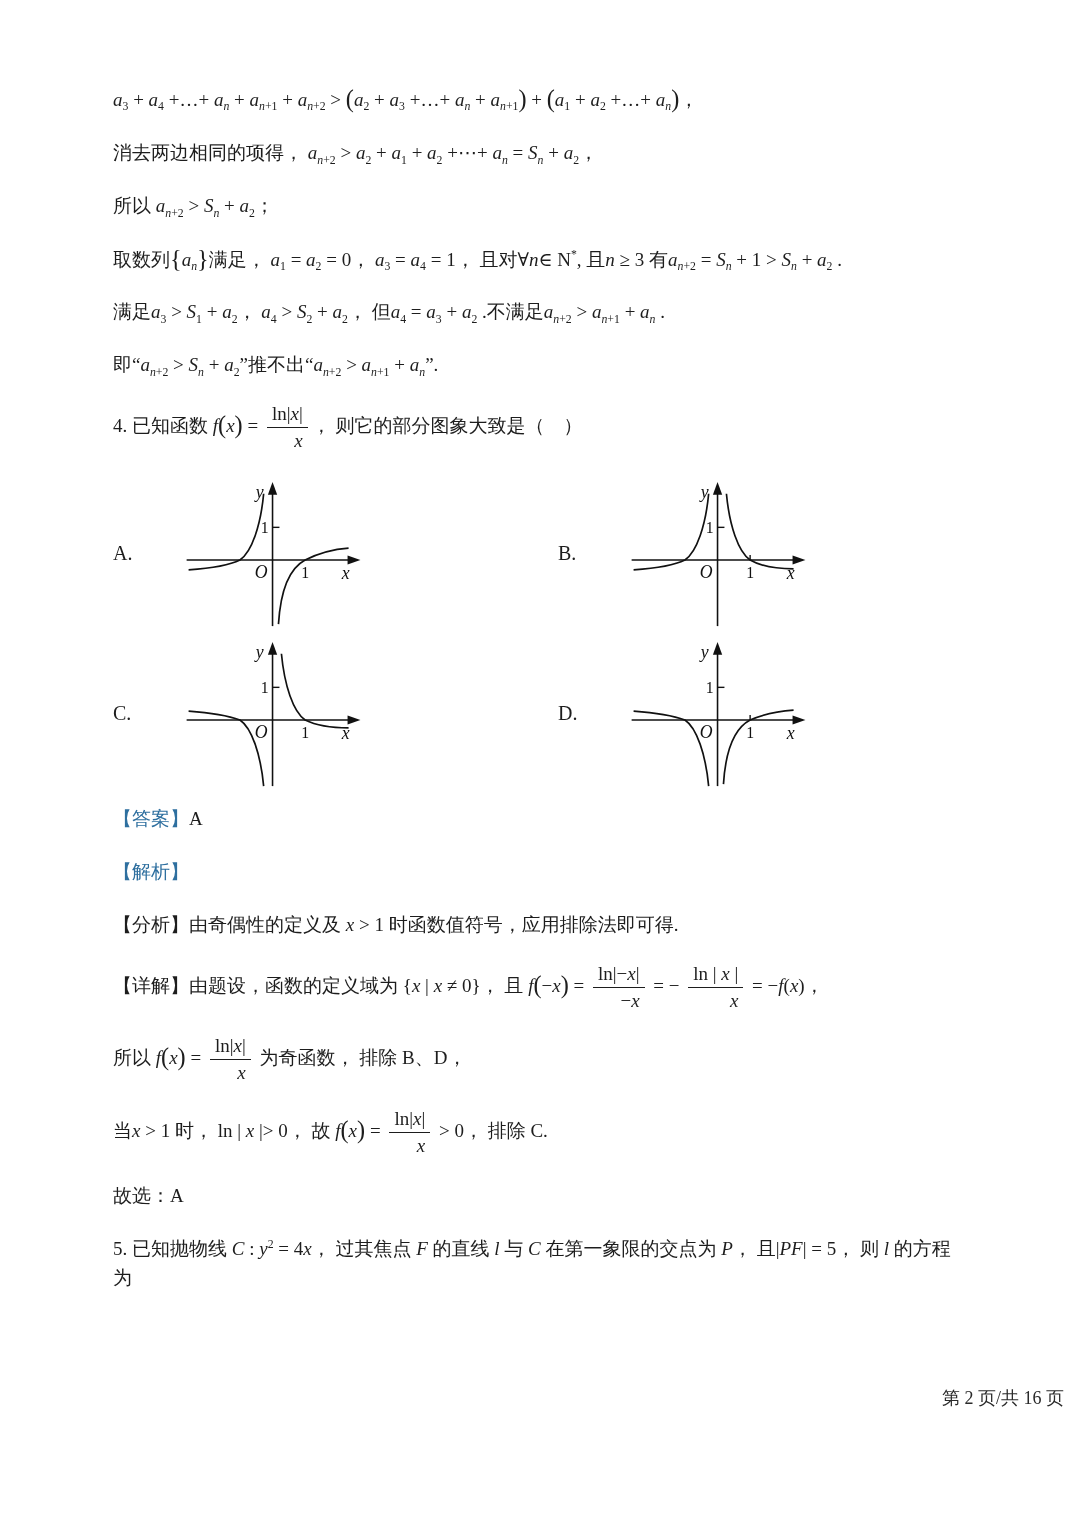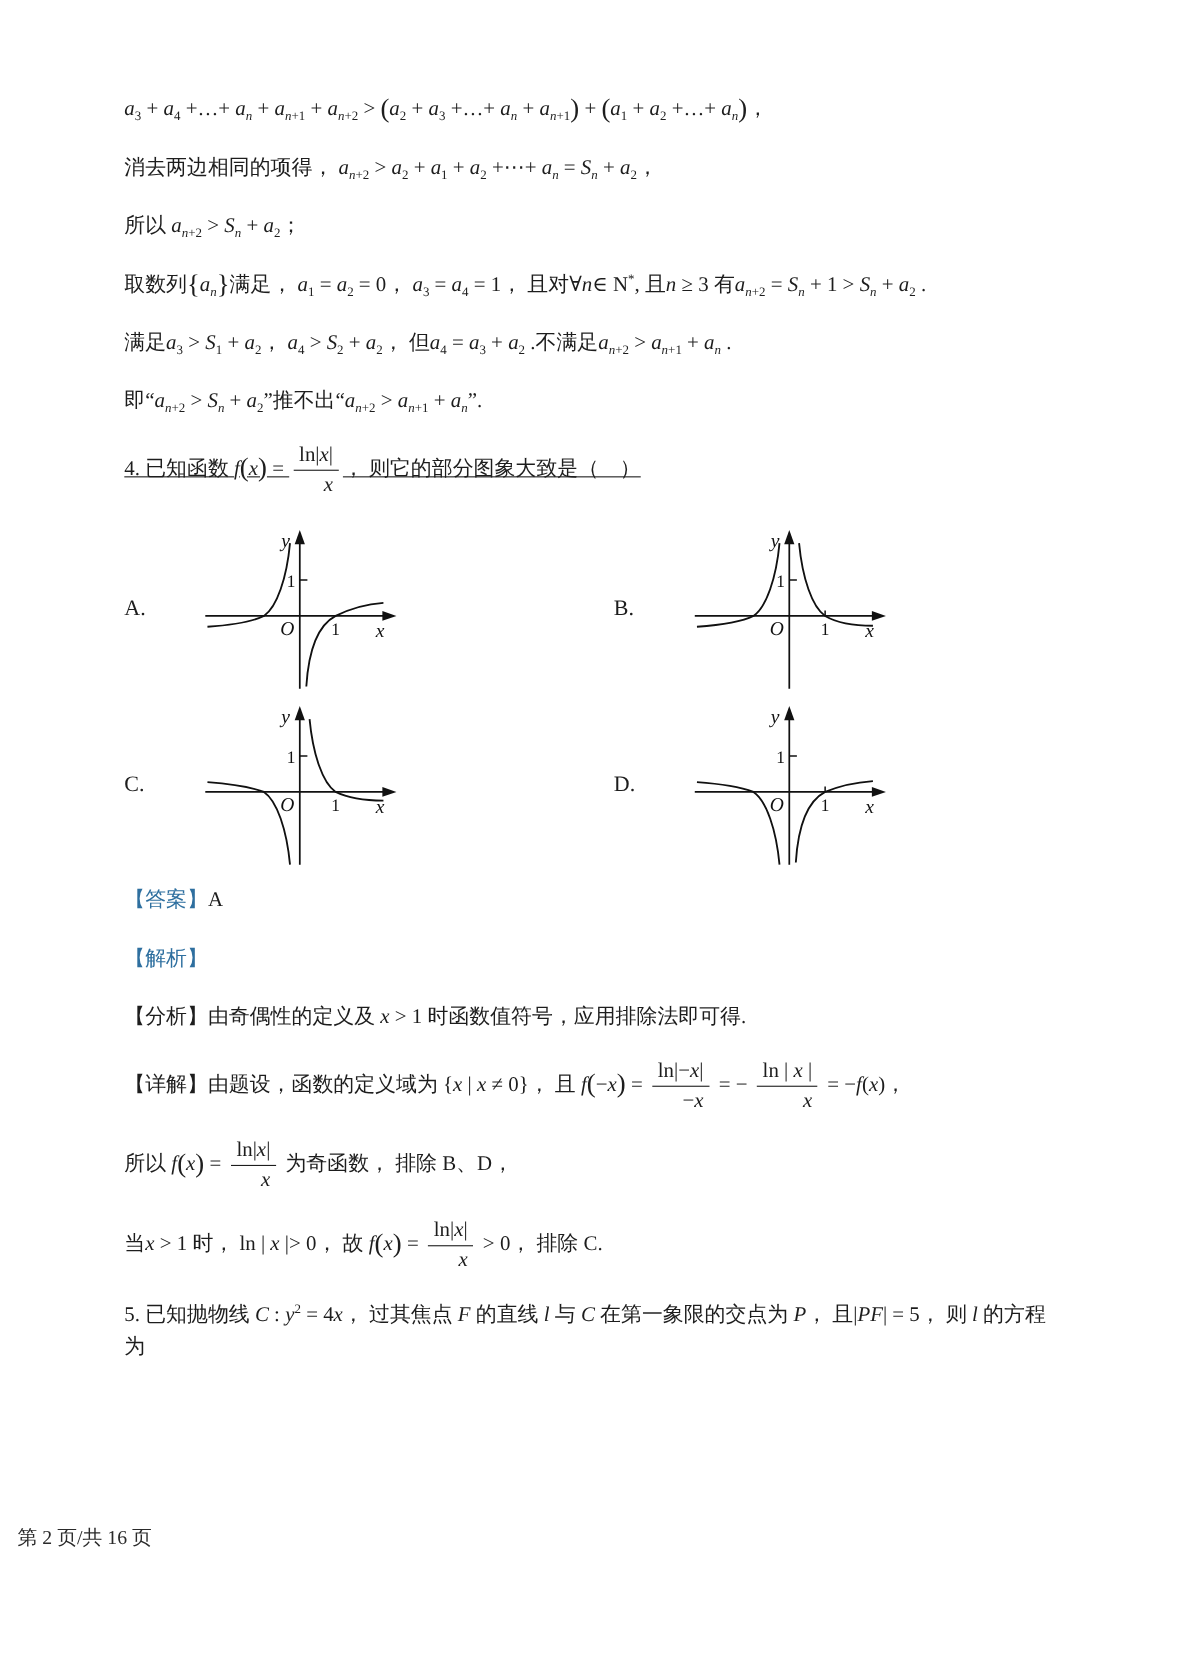--- a/index.html
+++ b/index.html
@@ -17,34 +17,34 @@
   }
   p.line{margin:0 0 24px 0;line-height:29px;}
   i{font-family:"Liberation Serif","DejaVu Serif",serif;}
   sub{font-size:0.62em;line-height:0;}
   sup{font-size:0.62em;line-height:0;}
   .lp{font-size:1.28em;vertical-align:-0.06em;}
   .frac{display:inline-block;vertical-align:middle;text-align:right;margin:0 4px;line-height:1.15;}
   .frac .num{display:block;padding:0 5px 2px 5px;border-bottom:1.5px solid #1d1d1d;}
   .frac .den{display:block;padding:2px 5px 0 5px;}
   .blue{color:#2e6f9f;margin-top:40px;}
-  .stem{margin:4px 0 4px 0;text-decoration:underline;}
+  .stem{margin:4px 0 4px 0;}
   .graph-grid{
     display:grid;
     grid-template-columns:445px 445px;
     row-gap:2px;
     margin:0 0 10px 0;
   }
   .graph-cell{display:flex;align-items:flex-start;}
   .opt-label{font-size:20px;margin-top:66px;width:38px;flex:0 0 auto;}
   .graph-svg{width:205px;height:158px;flex:0 0 auto;margin-left:22px;}
   .ans-line{margin:6px 0 20px 0;line-height:30px;}
   .footer{
     position:absolute;left:0;right:0;top:1386px;
-    text-align:left;font-size:18px;color:#2a2a2a;
+    text-align:right;font-size:18px;color:#2a2a2a;
   }
   svg text{font-family:"Liberation Serif","DejaVu Serif",serif;}
   svg .var{font-style:italic;font-size:18px;fill:#111;}
   svg .num{font-size:16px;fill:#111;font-style:normal;}
   svg line,svg path{stroke:#111;fill:none;}
 </style>
 </head>
 <body>
 
 <div class="page">
@@ -141,18 +141,19 @@
   <p class="line ans-line"><span class="blue">【解析】</span></p>
 
   <p class="line ans-line">【分析】由奇偶性的定义及 <i>x</i> &gt; 1 时函数值符号，应用排除法即可得.</p>
 
   <p class="line ans-line">【详解】由题设，函数的定义域为 {<i>x</i> | <i>x</i> ≠ 0}， 且 <i>f</i><span class="lp">(</span>−<i>x</i><span class="lp">)</span> = <span class="frac"><span class="num">ln|−<i>x</i>|</span><span class="den">−<i>x</i></span></span> = − <span class="frac"><span class="num">ln | <i>x</i> |</span><span class="den"><i>x</i></span></span> = −<i>f</i>(<i>x</i>)，</p>
 
   <p class="line ans-line">所以 <i>f</i><span class="lp">(</span><i>x</i><span class="lp">)</span> = <span class="frac"><span class="num">ln|<i>x</i>|</span><span class="den"><i>x</i></span></span> 为奇函数， 排除 B、D，</p>
 
   <p class="line ans-line">当<i>x</i> &gt; 1 时， ln | <i>x</i> |&gt; 0， 故 <i>f</i><span class="lp">(</span><i>x</i><span class="lp">)</span> = <span class="frac"><span class="num">ln|<i>x</i>|</span><span class="den"><i>x</i></span></span> &gt; 0， 排除 C.</p>
 
+  <p class="line ans-line">故选：A</p>
 
   <p class="line">5. 已知抛物线 <i>C</i> : <i>y</i><sup>2</sup> = 4<i>x</i>， 过其焦点 <i>F</i> 的直线 <i>l</i> 与 <i>C</i> 在第一象限的交点为 <i>P</i>， 且|<i>PF</i>| = 5， 则 <i>l</i> 的方程为</p>
 
   <div class="footer">第 2 页/共 16 页</div>
 
 </div>
 
 </body></html>

